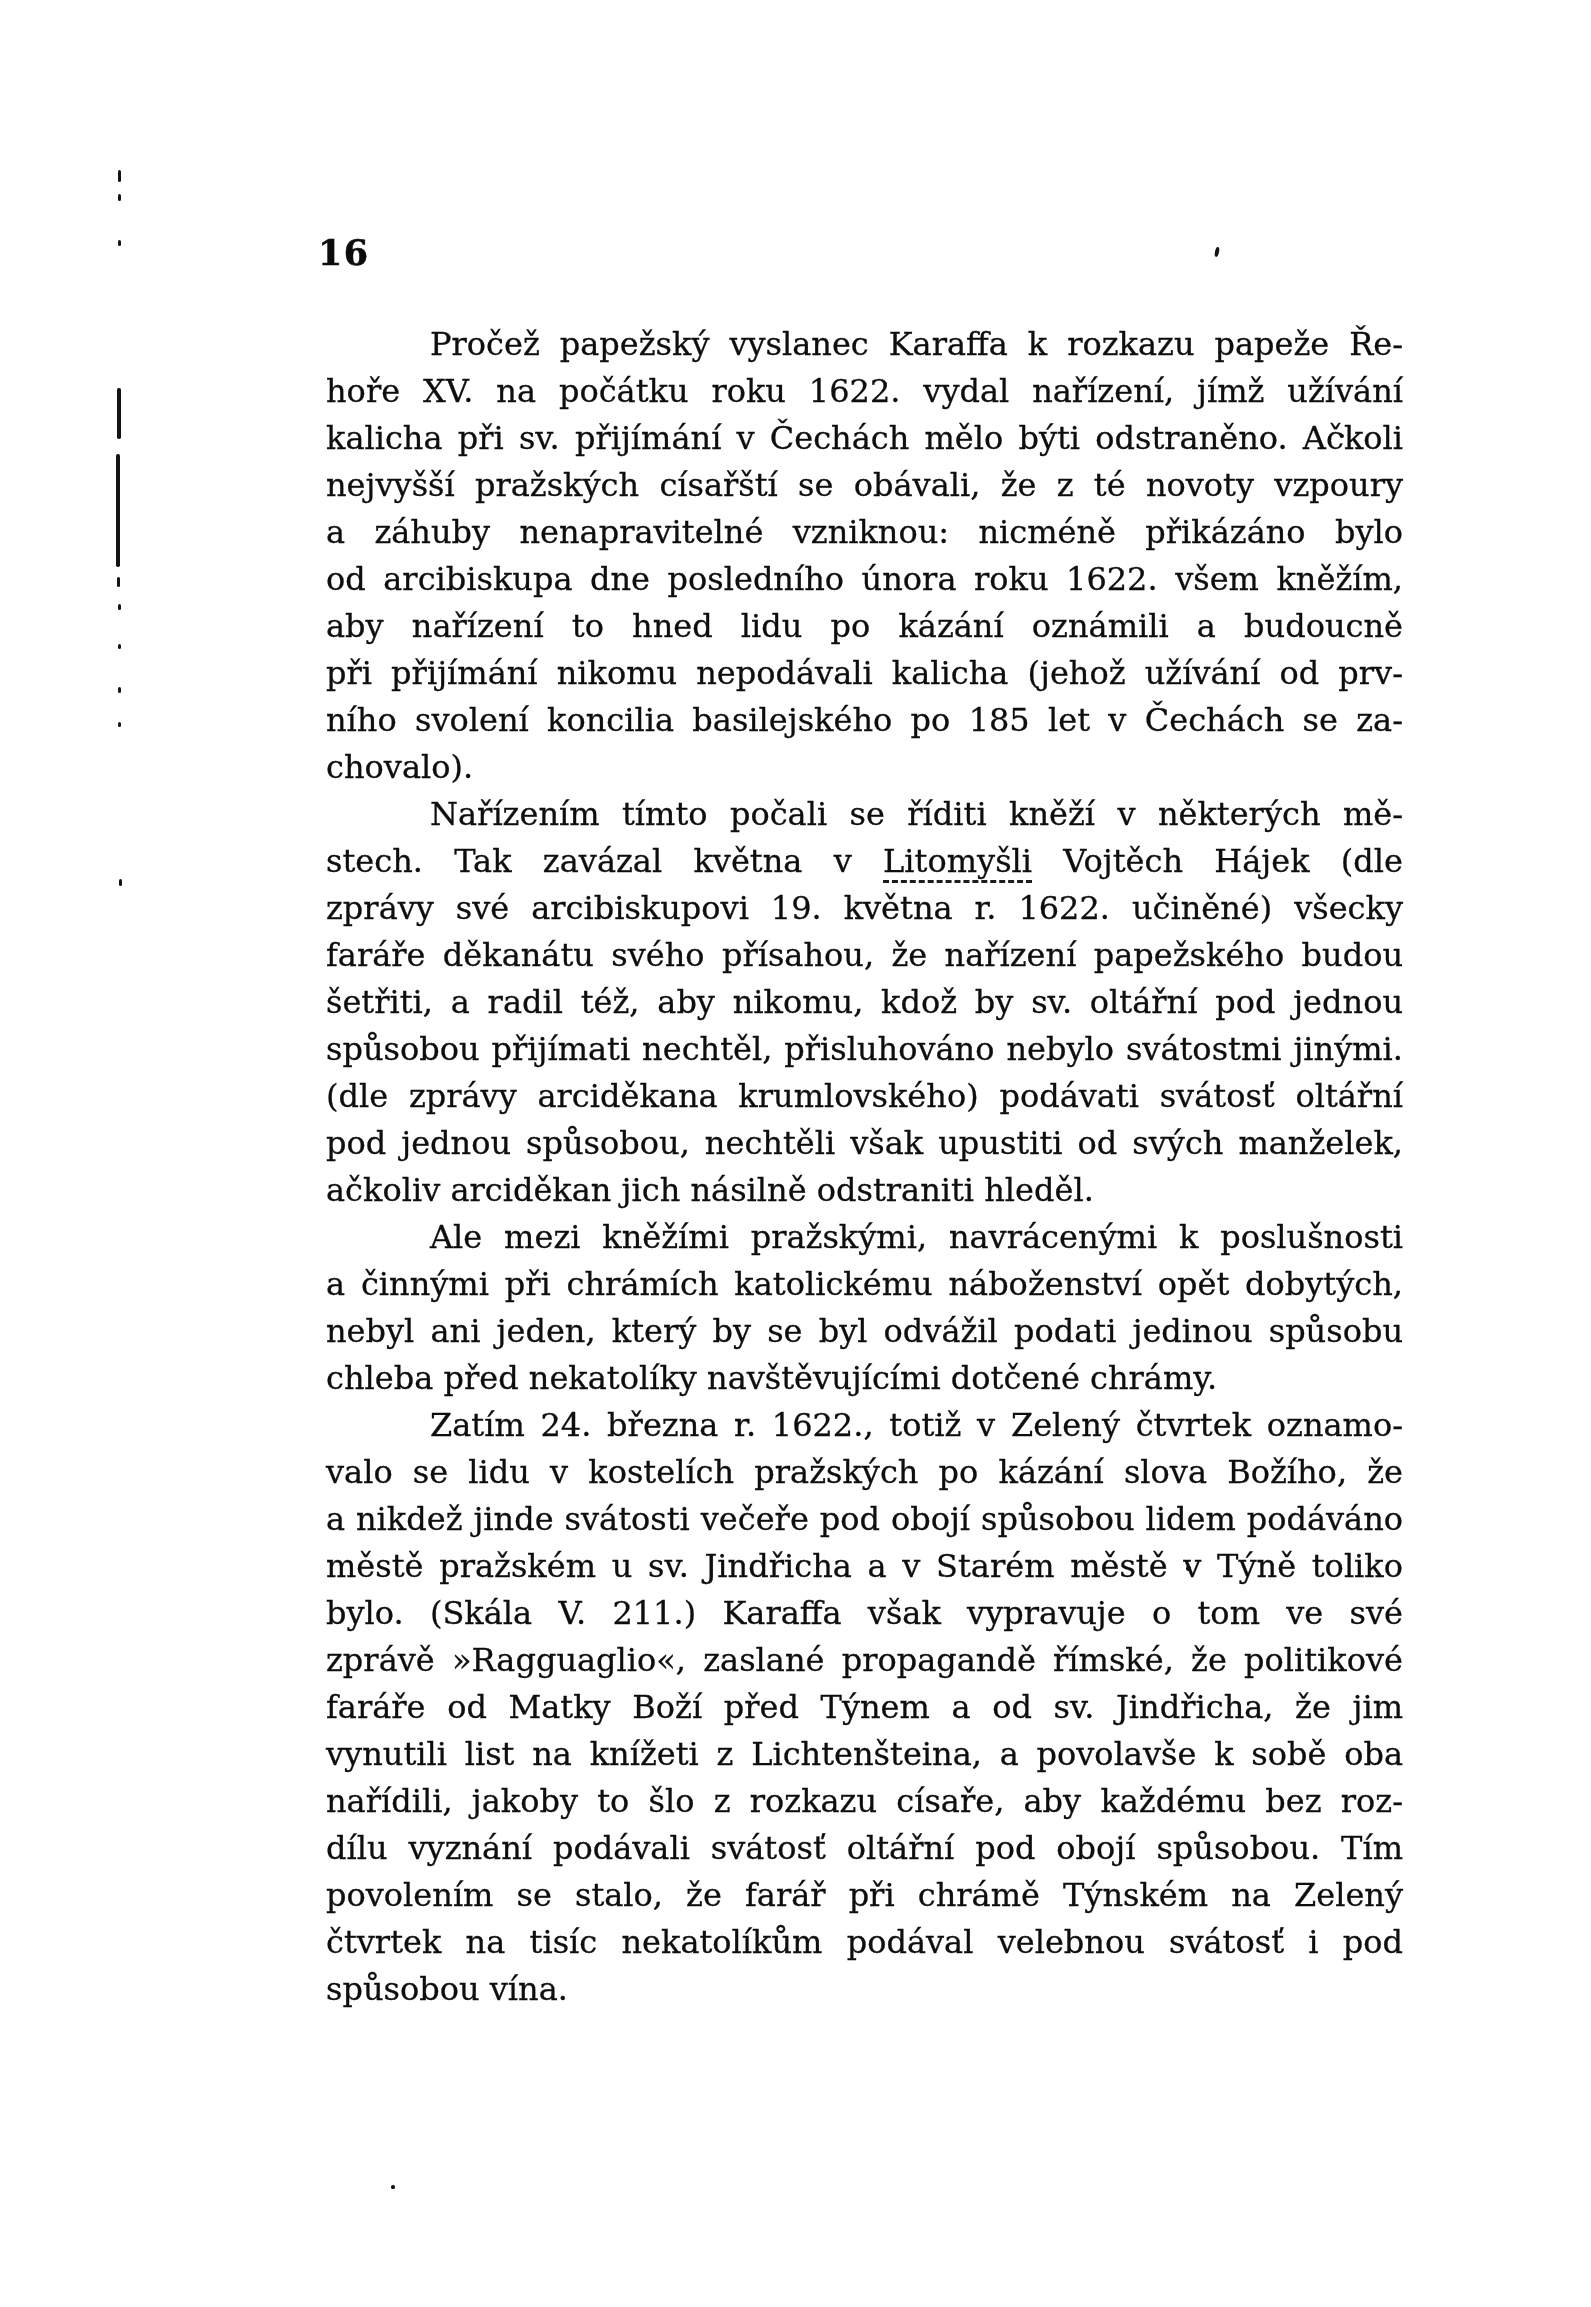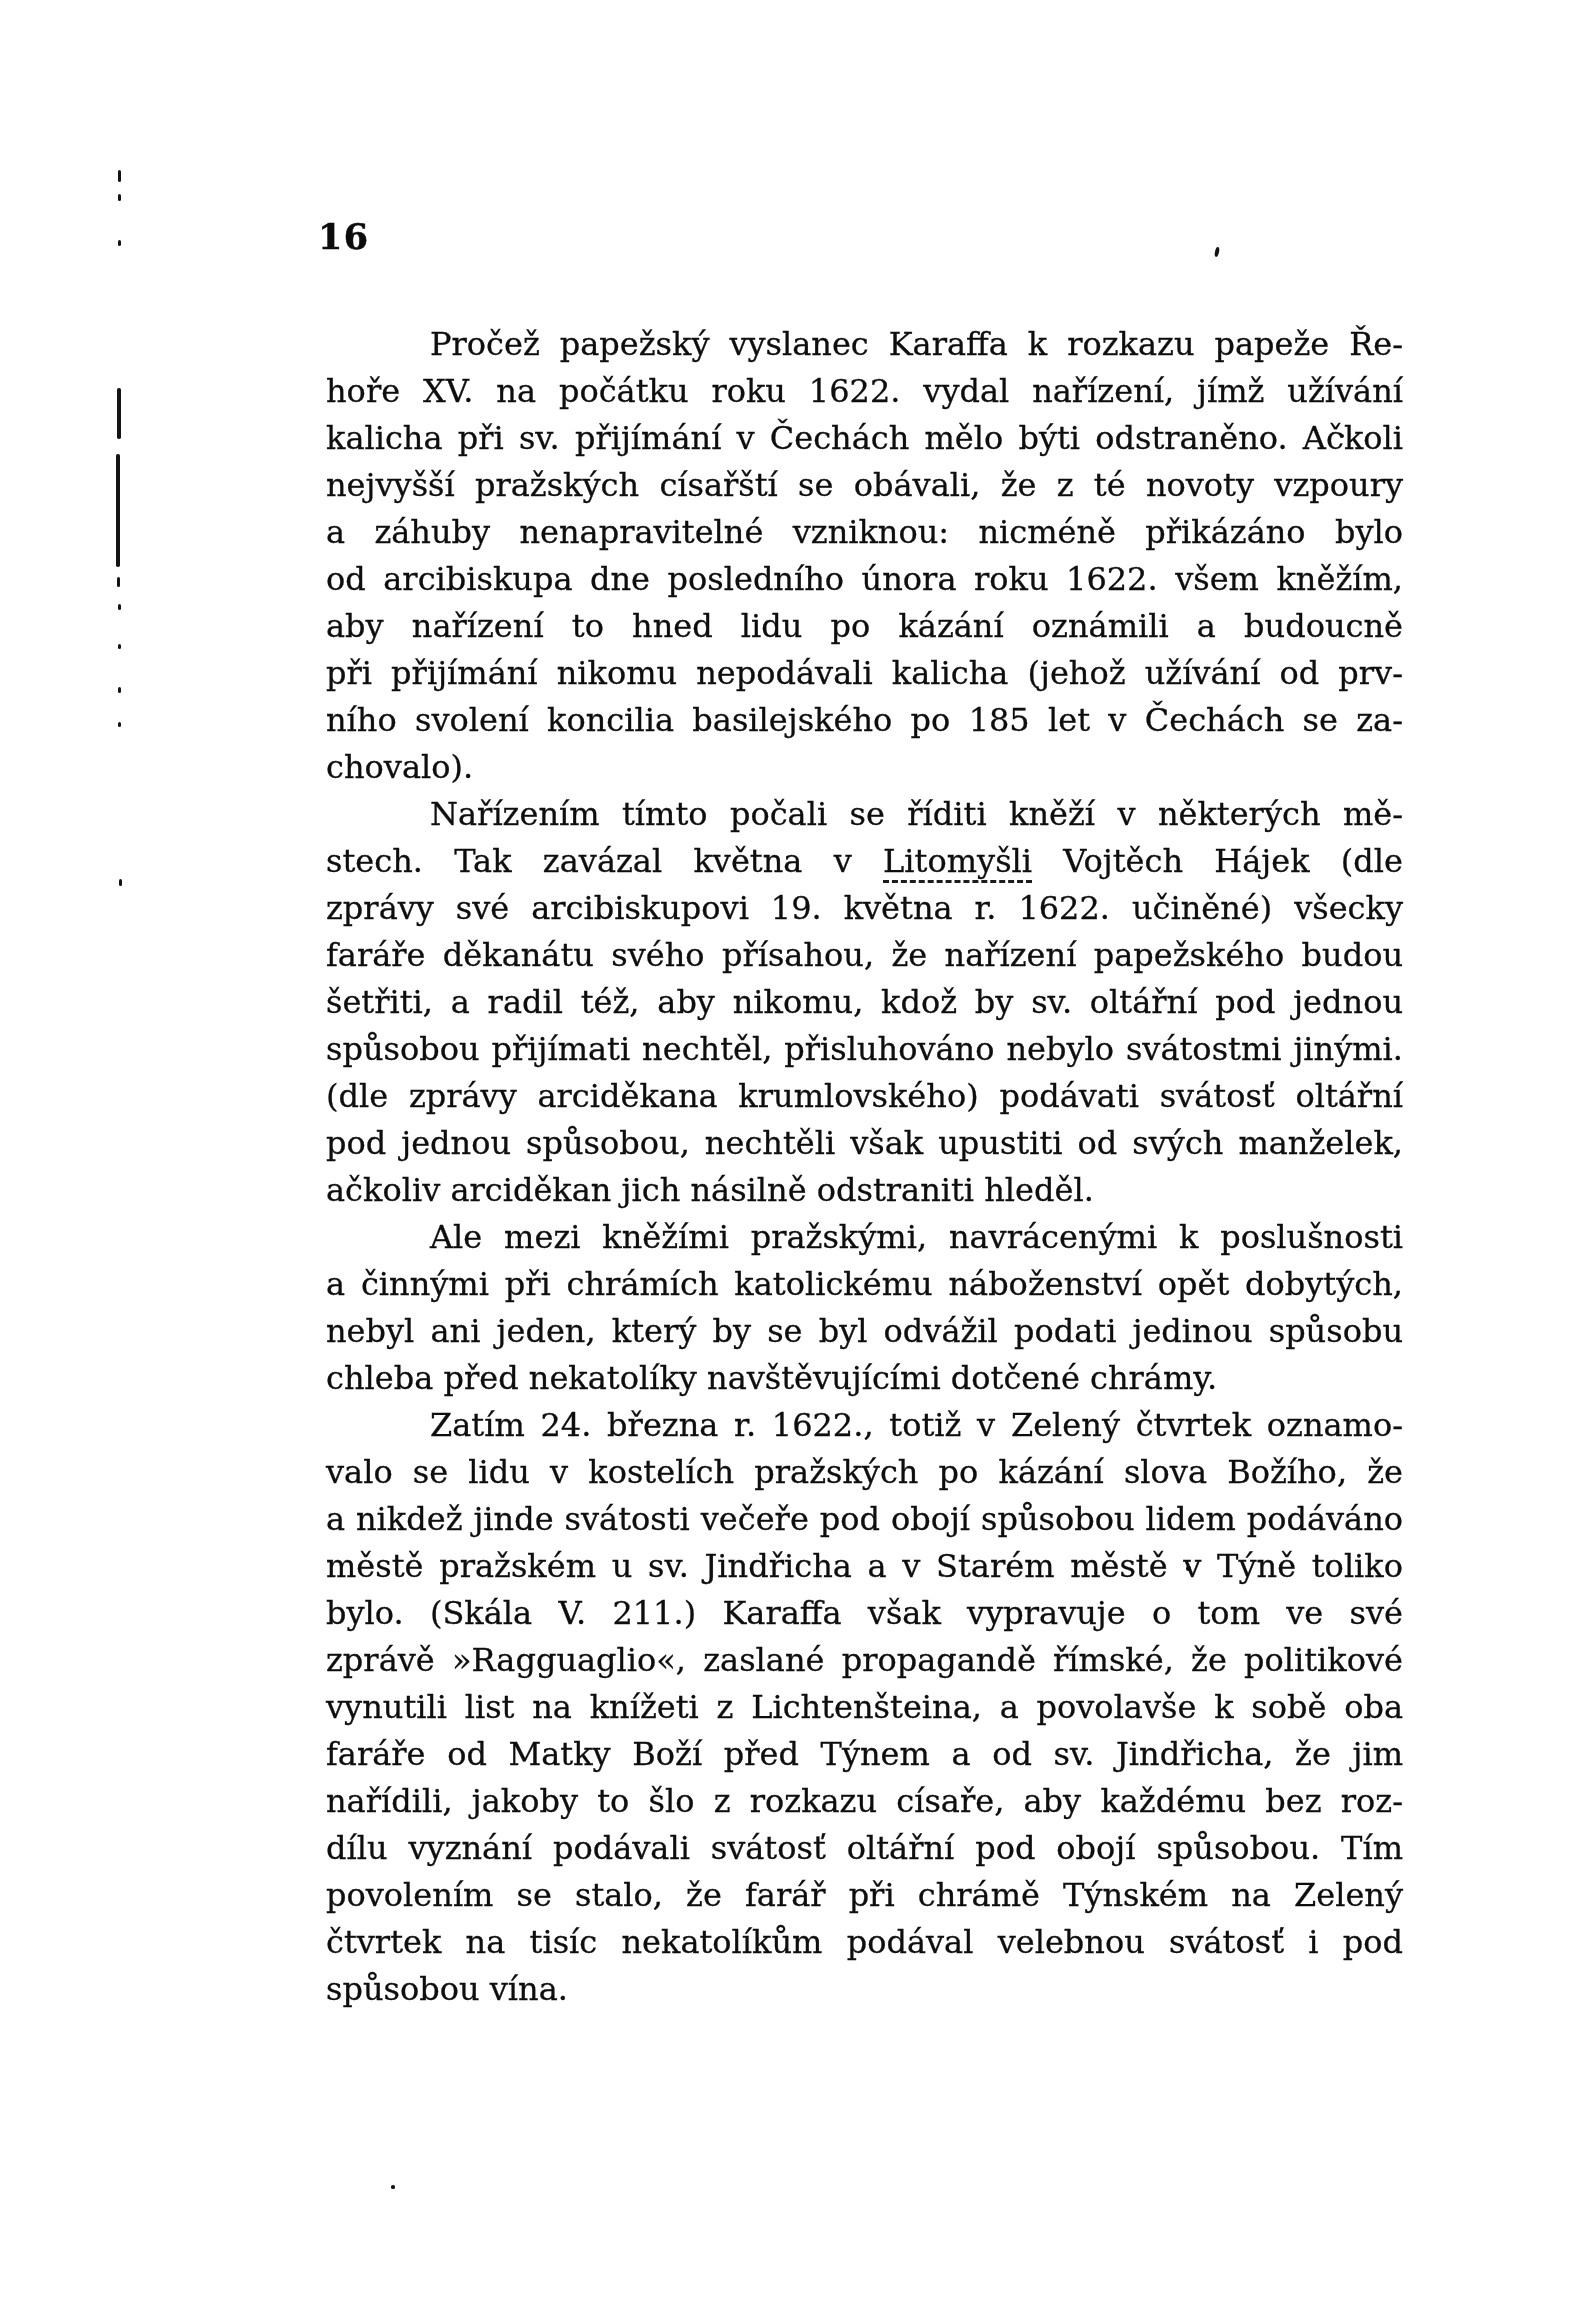--- a/index.html
+++ b/index.html
@@ -16,21 +16,21 @@
   }
   .page {
     position: absolute;
     inset: 0;
     background: #ffffff;
     color: #101010;
   }
   .page-number {
     position: absolute;
     left: 318px;
-    top: 216px;
+    top: 232px;
     font-size: 35px;
     font-weight: bold;
     letter-spacing: 1.4px;
     color: #0c0c0c;
     -webkit-text-stroke: 0.5px #0c0c0c;
   }
   .text-block {
     position: absolute;
     left: 316px;
     top: 321px;
@@ -115,22 +115,22 @@
       <div class="line indent">Ale mezi kněžími pražskými, navrácenými k poslušnosti</div>
       <div class="line">a činnými při chrámích katolickému náboženství opět dobytých,</div>
       <div class="line">nebyl ani jeden, který by se byl odvážil podati jedinou spůsobu</div>
       <div class="line flush">chleba před nekatolíky navštěvujícími dotčené chrámy.</div>
       <div class="line indent">Zatím 24. března r. 1622., totiž v Zelený čtvrtek oznamo-</div>
       <div class="line">valo se lidu v kostelích pražských po kázání slova Božího, že</div>
       <div class="line">a nikdež jinde svátosti večeře pod obojí spůsobou lidem podáváno</div>
       <div class="line">městě pražském u sv. Jindřicha a v Starém městě v Týně toliko</div>
       <div class="line">bylo. (Skála V. 211.) Karaffa však vypravuje o tom ve své</div>
       <div class="line">zprávě »Ragguaglio«, zaslané propagandě římské, že politikové</div>
+      <div class="line">faráře od Matky Boží před Týnem a od sv. Jindřicha, že jim</div>
       <div class="line">vynutili list na knížeti z Lichtenšteina, a povolavše k sobě oba</div>
-      <div class="line">faráře od Matky Boží před Týnem a od sv. Jindřicha, že jim</div>
       <div class="line">nařídili, jakoby to šlo z rozkazu císaře, aby každému bez roz-</div>
       <div class="line">dílu vyznání podávali svátosť oltářní pod obojí spůsobou. Tím</div>
       <div class="line">povolením se stalo, že farář při chrámě Týnském na Zelený</div>
       <div class="line">čtvrtek na tisíc nekatolíkům podával velebnou svátosť i pod</div>
       <div class="line flush">spůsobou vína.</div>
     </div>
 </div>
 
 
 </body></html>

